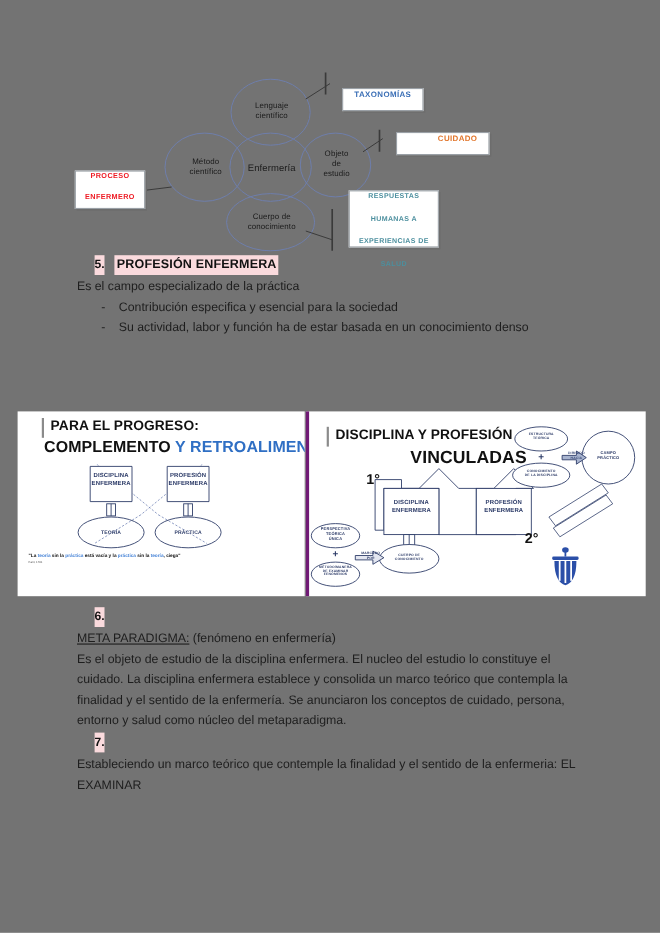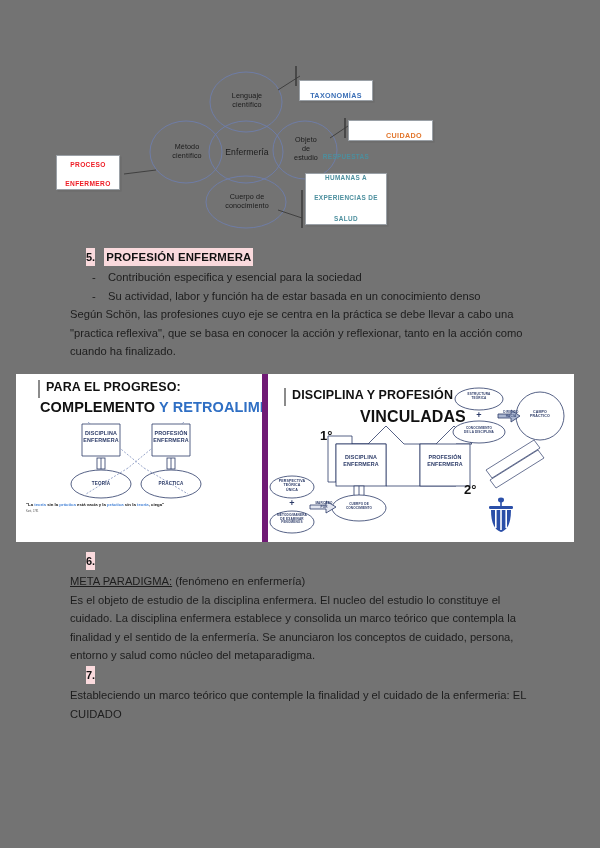--- a/index.html
+++ b/index.html
@@ -39,25 +39,26 @@
     letter-spacing: .1px;
   }
   .cd-label.center-big { font-size: 8.6px; }
 
   .cd-box {
     position: absolute;
     border: 1.1px solid #9aa0a6;
     background: #fff;
     box-shadow: 1.6px 1.6px 0 0 #6d6d6d;
     display: flex;
-    align-items: flex-end;
+    align-items: flex-start;
     justify-content: center;
     text-align: center;
     font-weight: bold;
     letter-spacing: .35px;
+    margin-left: 12px;
   }
   .cd-box span { display: block; width: 100%; }
   .box-proceso { color: #ee1c25; font-size: 6.6px; line-height: 1.45; }
   .box-taxonomias { color: #3b6fb6; font-size: 7.2px; }
   .box-cuidado { color: #e2762c; font-size: 7.2px; }
   .box-respuestas { color: #4c8f9e; font-size: 6.4px; line-height: 1.6; }
 
   
   .textblock {
     position: absolute;
@@ -80,21 +81,20 @@
     background: #fadadd;
     color: #111;
   }
   .heading-txt {
     font-weight: bold;
     font-size: 11.4px;
     background: #fadadd;
     letter-spacing: .15px;
     color: #111;
     padding: 0 2px;
-    margin-top: 16px;
   }
   .para { margin: 0; }
   .bullet-row {
     display: flex;
     gap: 6px;
     padding-left: 22px;
   }
   .bullet-dash { width: 10px; flex: 0 0 10px; }
   .underlined { text-decoration: underline; }
 
@@ -104,21 +104,21 @@
     left: 16px; top: 374px;
     width: 568px; height: 168px;
   }
   .slide {
     position: absolute;
     top: 0; height: 168px;
     background: #fff;
     overflow: hidden;
   }
   .slide-left { left: 0; width: 261px; }
-  .slide-right { left: 246px; width: 306px; border-left: 6px solid #701a75; }
+  .slide-right { left: 262px; width: 306px; border-left: 3px solid #701a75; }
 
   .slide-title {
     position: absolute;
     font-family: "Liberation Sans Narrow", "Liberation Sans", sans-serif;
     font-weight: bold;
     color: #111;
     letter-spacing: .1px;
     white-space: nowrap;
   }
   .title-bar {
@@ -223,29 +223,29 @@
         <span>SALUD</span>
       </span>
     </div>
   </div>
 
   <div class="textblock" style="top:232px;">
     <div class="heading-row">
       <span class="heading-num">5.</span>
       <span class="heading-txt">PROFESIÓN ENFERMERA</span>
     </div>
+    <p class="para">Es el campo especializado de la práctica</p>
     <div class="bullet-row">
       <span class="bullet-dash">-</span>
       <span>Contribución especifica y esencial para la sociedad</span>
     </div>
     <div class="bullet-row">
       <span class="bullet-dash">-</span>
       <span>Su actividad, labor y función ha de estar basada en un conocimiento denso</span>
     </div>
-    <p class="para">Según Schön, las profesiones cuyo eje se centra en la práctica se debe llevar a cabo una "practica reflexiva", que se basa en conocer la acción y reflexionar, tanto en la acción como cuando ha finalizado.</p>
   </div>
 
   <div class="slides">
 
     <div class="slide slide-left">
       <div class="title-bar" style="left:22px; top:6px; height:18px;"></div>
       <div class="slide-title" style="left:30px; top:6px; font-size:12.5px;">PARA EL PROGRESO:</div>
       <div class="slide-title" style="left:24px; top:25px; font-size:14.5px;">
         <span>COMPLEMENTO </span><span class="blue-word">Y RETROALIMENTO</span>
       </div>
@@ -391,16 +391,16 @@
     <p class="para">
       <span class="underlined">META PARADIGMA:</span><span> (fenómeno en enfermería)</span>
     </p>
     <p class="para">Es el objeto de estudio de la disciplina enfermera. El nucleo del estudio lo constituye el cuidado. La disciplina enfermera establece y consolida un marco teórico que contempla la finalidad y el sentido de la enfermería. Se anunciaron los conceptos de cuidado, persona, entorno y salud como núcleo del metaparadigma.</p>
   </div>
 
   <div class="textblock" style="top:666px;">
     <div class="heading-row">
       <span class="heading-num">7.</span>
     </div>
-    <p class="para">Estableciendo un marco teórico que contemple la finalidad y el cuidado de la enfermeria: EL CUIDADO</p>
+    <p class="para">Estableciendo un marco teórico que contemple la finalidad y el sentido de la enfermeria: EL EXAMINAR</p>
   </div>
 
 </div>
 
 </body></html>

